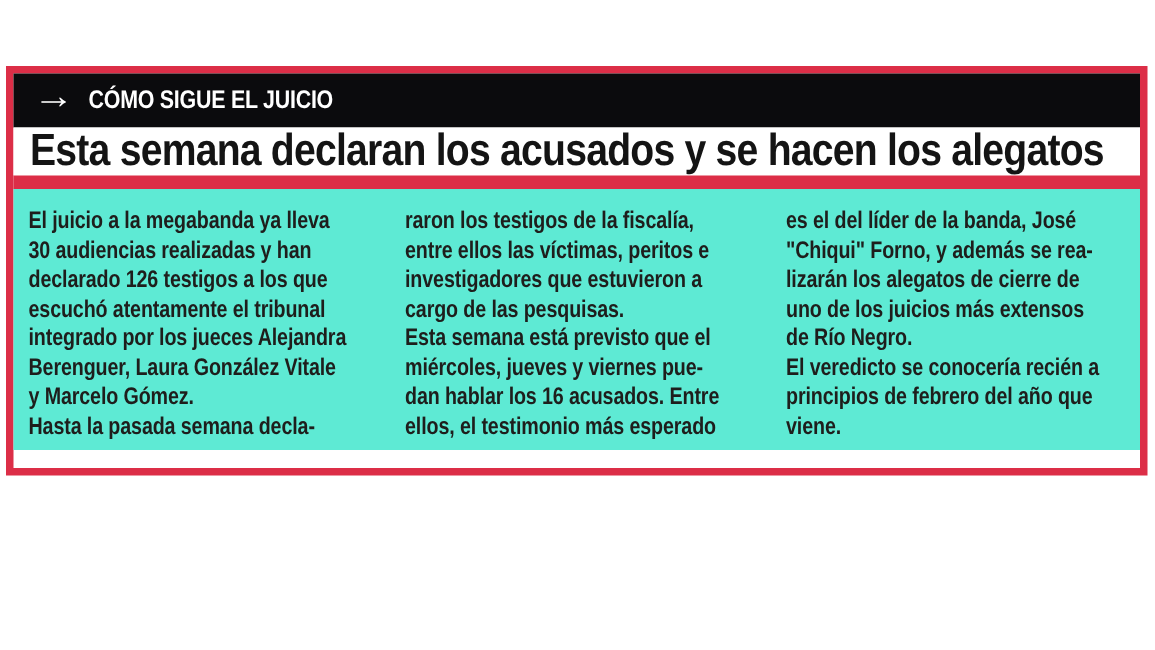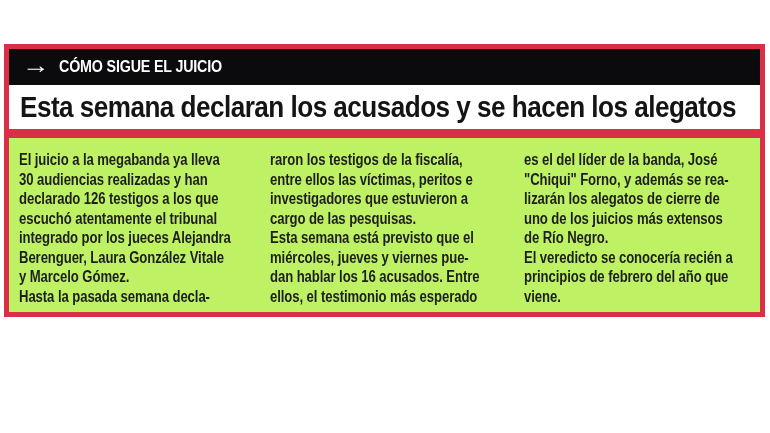--- a/index.html
+++ b/index.html
@@ -48,21 +48,21 @@
   .kicker-label {
     color: #ffffff;
     font-size: 17px;
     font-weight: 700;
     letter-spacing: -0.2px;
     white-space: nowrap;
     transform: scaleX(0.84);
     transform-origin: left center;
   }
   .headline-row {
-    height: 44px;
+    height: 32px;
     background: #ffffff;
     display: flex;
     align-items: center;
     padding-left: 11px;
     overflow: hidden;
   }
   .headline {
     color: #141414;
     font-size: 30px;
     font-weight: 800;
@@ -71,21 +71,21 @@
     transform: scaleX(0.87);
     transform-origin: left center;
   }
   .divider {
     height: 9px;
     background: var(--red);
   }
   .body-area {
     position: relative;
     height: 174px;
-    background: #bef264;
+    background: #5eead4;
   }
   .text-col {
     position: absolute;
     top: 12px;
     width: 330px;
     color: var(--ink);
     font-size: 16px;
     font-weight: 700;
     line-height: 19.5px;
     letter-spacing: -0.1px;

